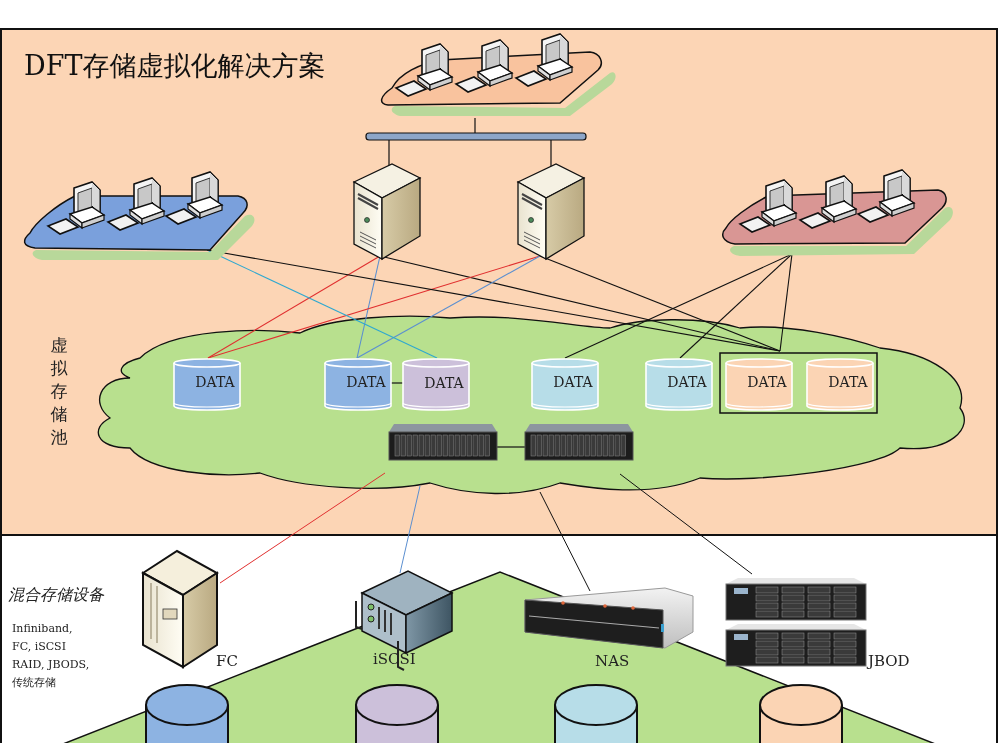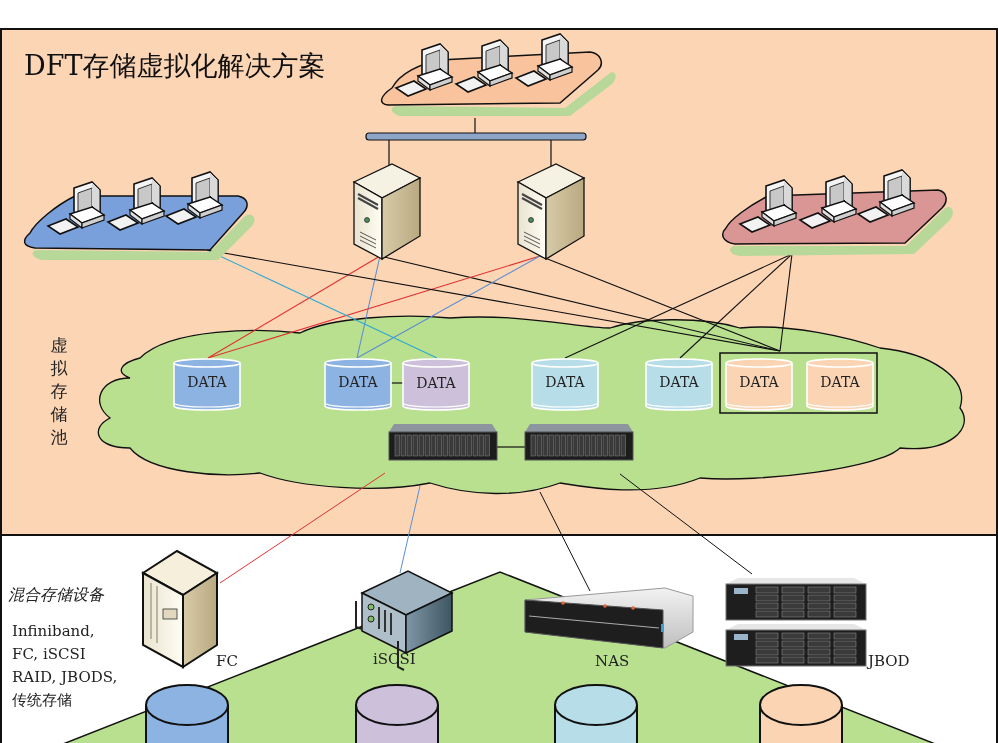--- a/index.html
+++ b/index.html
@@ -4,23 +4,23 @@
 <style>
   html, body { margin:0; padding:0; background:#fff; }
   body { width:998px; height:743px; overflow:hidden; font-family:"DejaVu Serif","Liberation Serif",serif; }
   #stage { position:relative; width:938px; height:743px;margin-top:28px; }
   svg { position:absolute; left:0; top:0; }
   .lbl { position:absolute; color:#222; white-space:nowrap; font-family:"DejaVu Serif","Liberation Serif",serif; }
   .title { left:24px; top:20px; font-size:27px; letter-spacing:0px; color:#111; }
   .pool-label { left:48px; top:306px; font-size:17px; width:22px; line-height:23px; white-space:normal; word-break:break-all;text-align:center; }
   .cluster-label { left:424px; top:434px; font-size:17px; font-family:"DejaVu Sans Mono","Liberation Mono",monospace; letter-spacing:0.5px; }
   .mixed-title { left:8px; top:557px; font-size:16px;font-style:italic; }
-  .mixed-lines { left:12px; top:592px; font-size:15px; line-height:23px; white-space:pre; }
+  .mixed-lines { left:12px; top:592px; font-size:11px; line-height:18px; white-space:pre; }
   .dev-label { position:absolute; font-size:15px; color:#222; }
-  .data-text { position:absolute; font-size:14px; color:#222; text-align:center; width:66px; font-family:"DejaVu Serif","Liberation Serif",serif; }
+  .data-text { position:absolute; font-size:14px; color:#222; text-align:center; width:66px; font-family:"DejaVu Serif","Liberation Serif",serif;padding-left:8px; }
 </style>
 </head>
 <body>
 
 <div id="stage">
 <svg width="998" height="743" viewBox="0 0 998 743">
   <defs>
     <linearGradient id="srvFront" x1="0" x2="1" y1="0" y2="0">
       <stop offset="0" stop-color="#e9e3cf"></stop>
           <stop offset="1" stop-color="#fffdf4"></stop>

